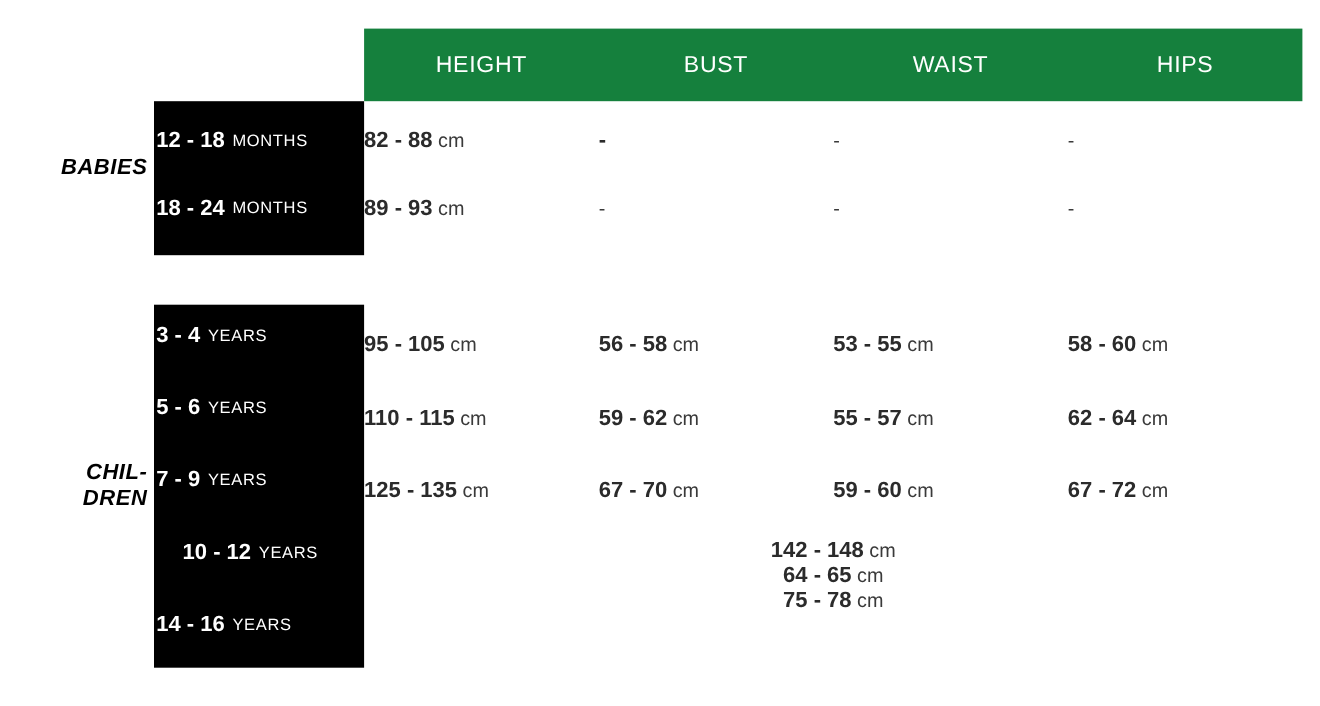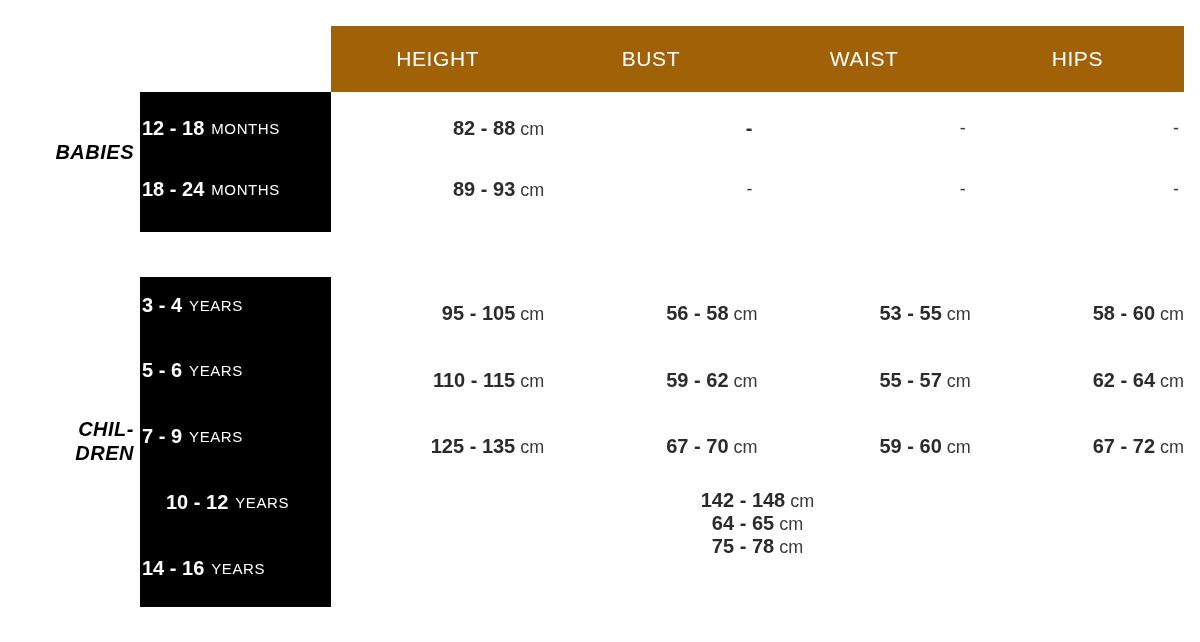--- a/index.html
+++ b/index.html
@@ -24,21 +24,21 @@
     height: 642px;
   }
 
   
   .header-band {
     position: absolute;
     left: 331px;
     top: 26px;
     width: 853px;
     height: 66px;
-    background: #a16207;
+    background: #15803d;
     display: flex;
     align-items: center;
   }
   .header-cell {
     flex: 1 1 0;
     text-align: center;
     color: #ffffff;
     font-size: 21px;
     letter-spacing: 0.6px;
     font-weight: 400;
@@ -104,21 +104,21 @@
   
   .meas-row {
     position: absolute;
     left: 331px;
     width: 853px;
     display: flex;
     align-items: center;
   }
   .meas-cell {
     flex: 1 1 0;
-    text-align: right;
+    text-align: left;
     white-space: nowrap;
   }
   .meas-val {
     font-weight: bold;
     font-size: 20px;
     color: #2b2b2b;
   }
   .meas-unit {
     font-size: 18px;
     color: #3a3a3a;

